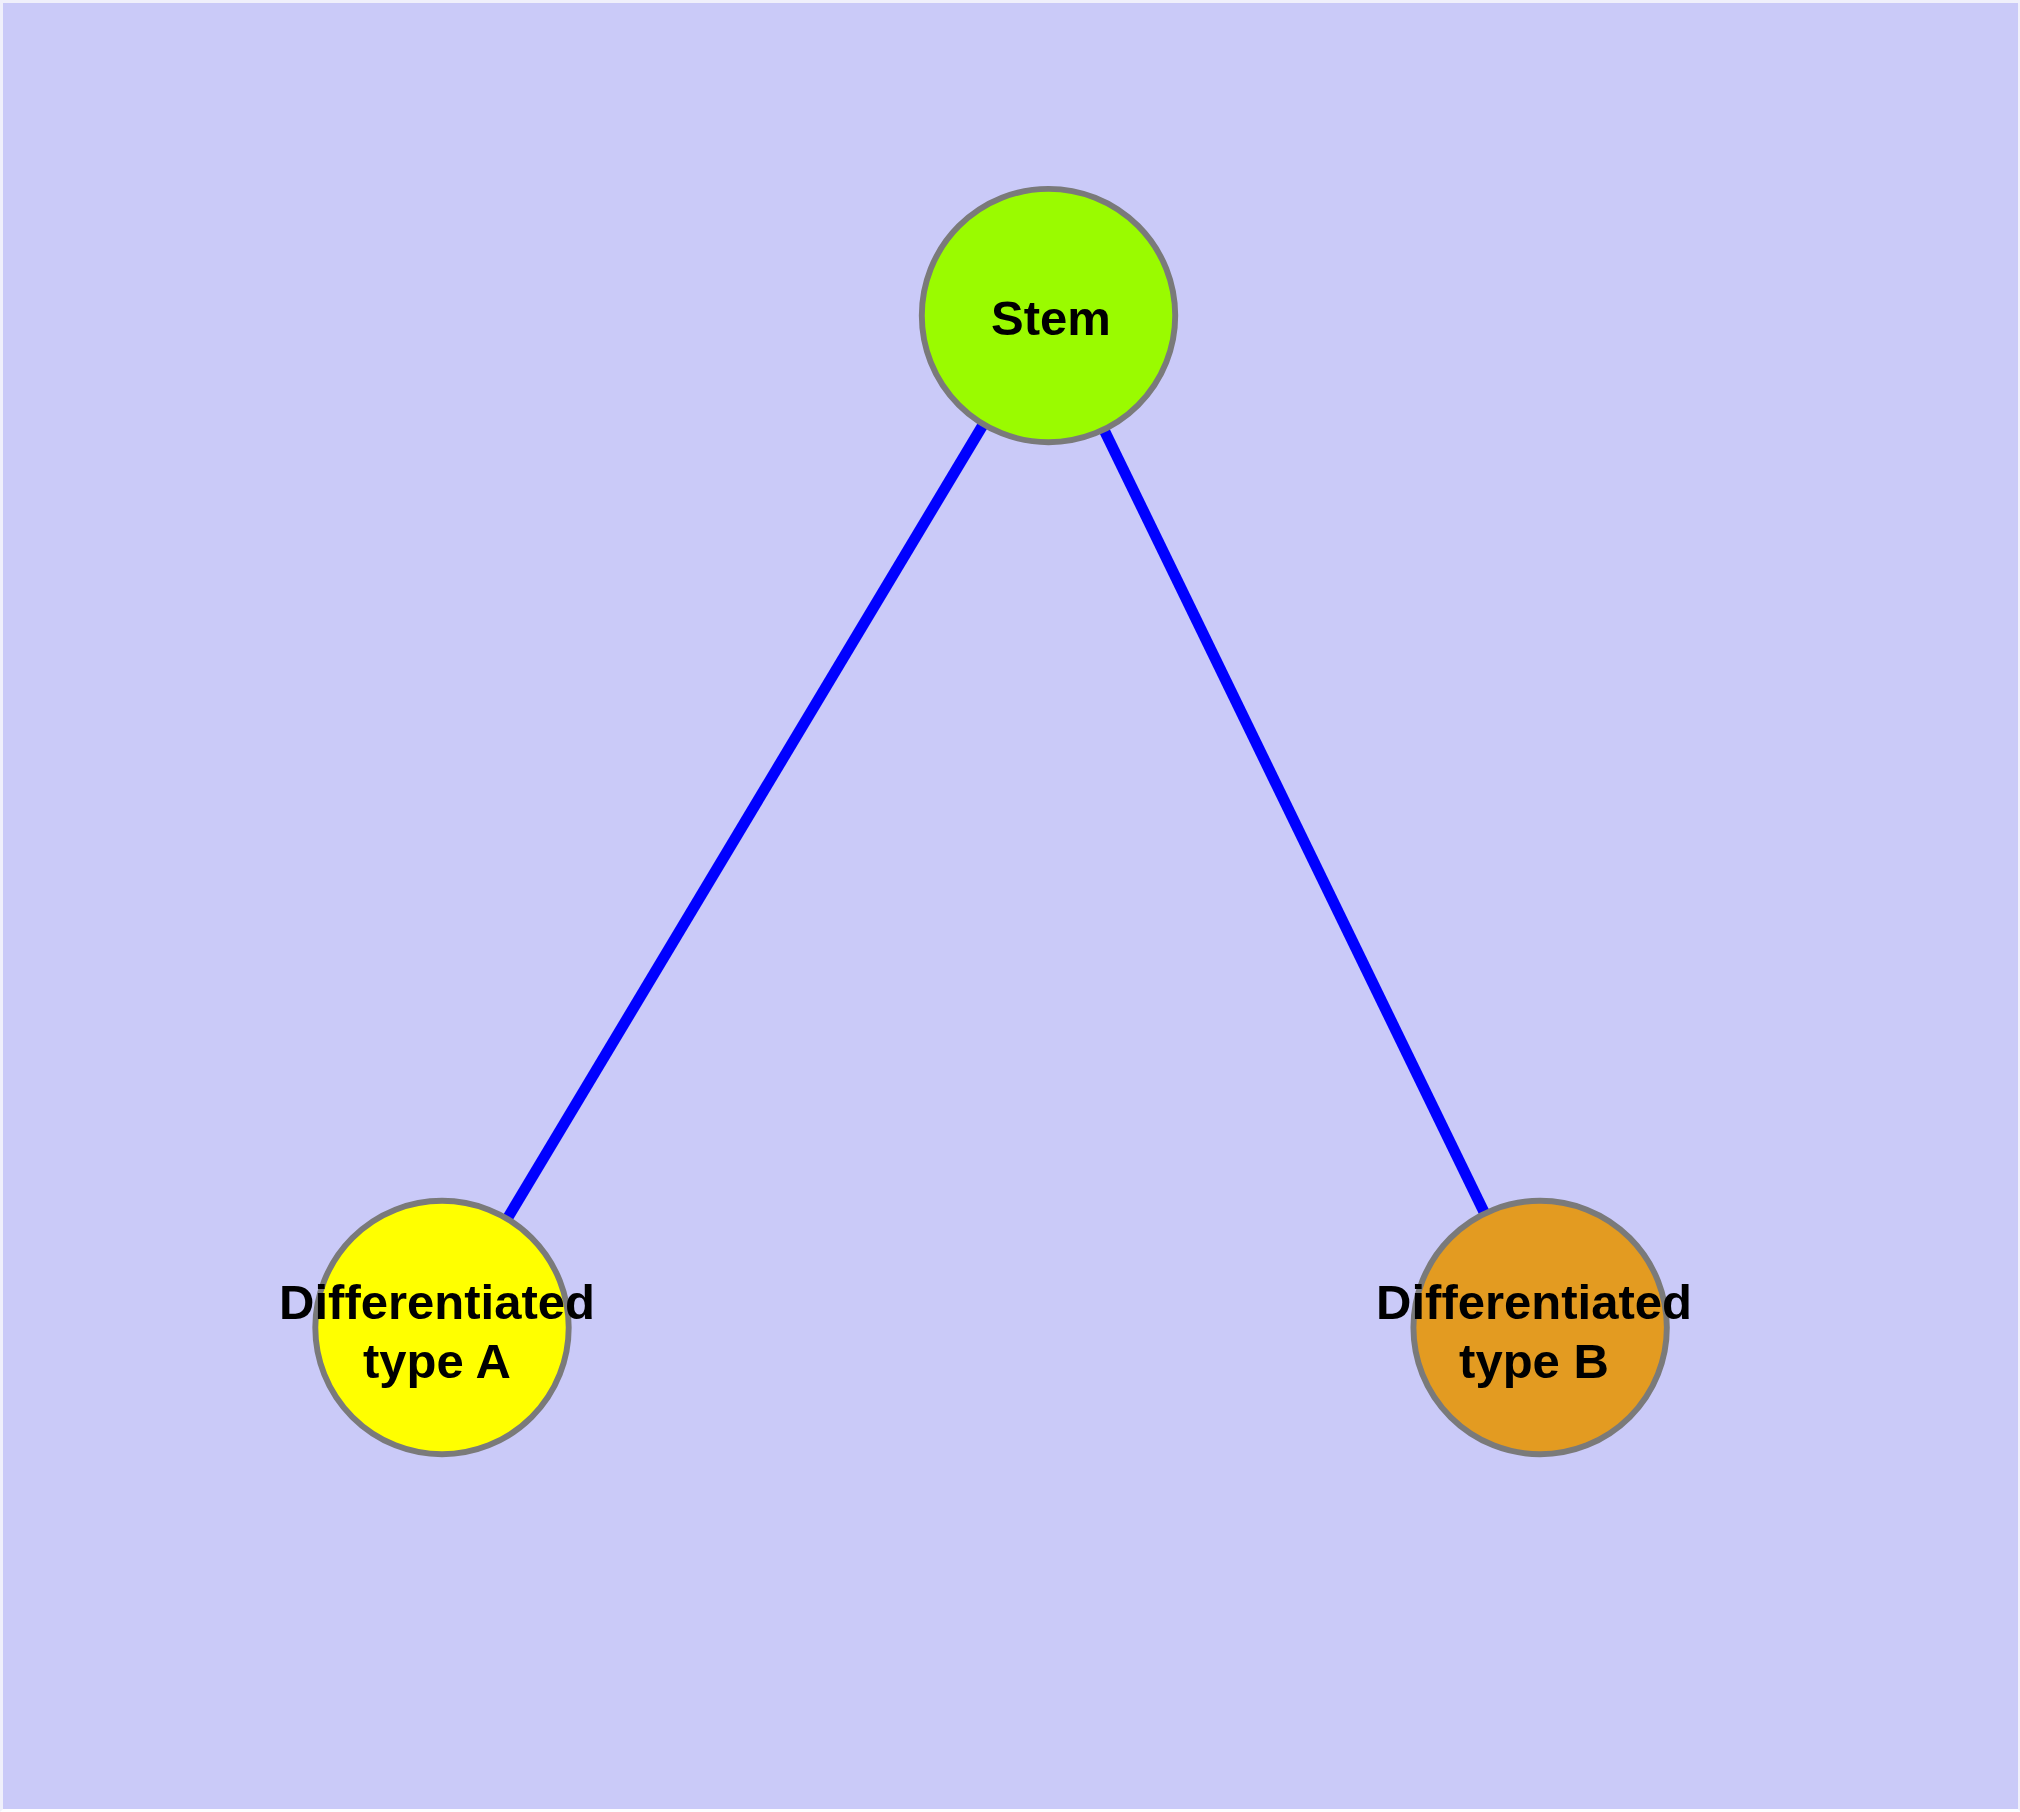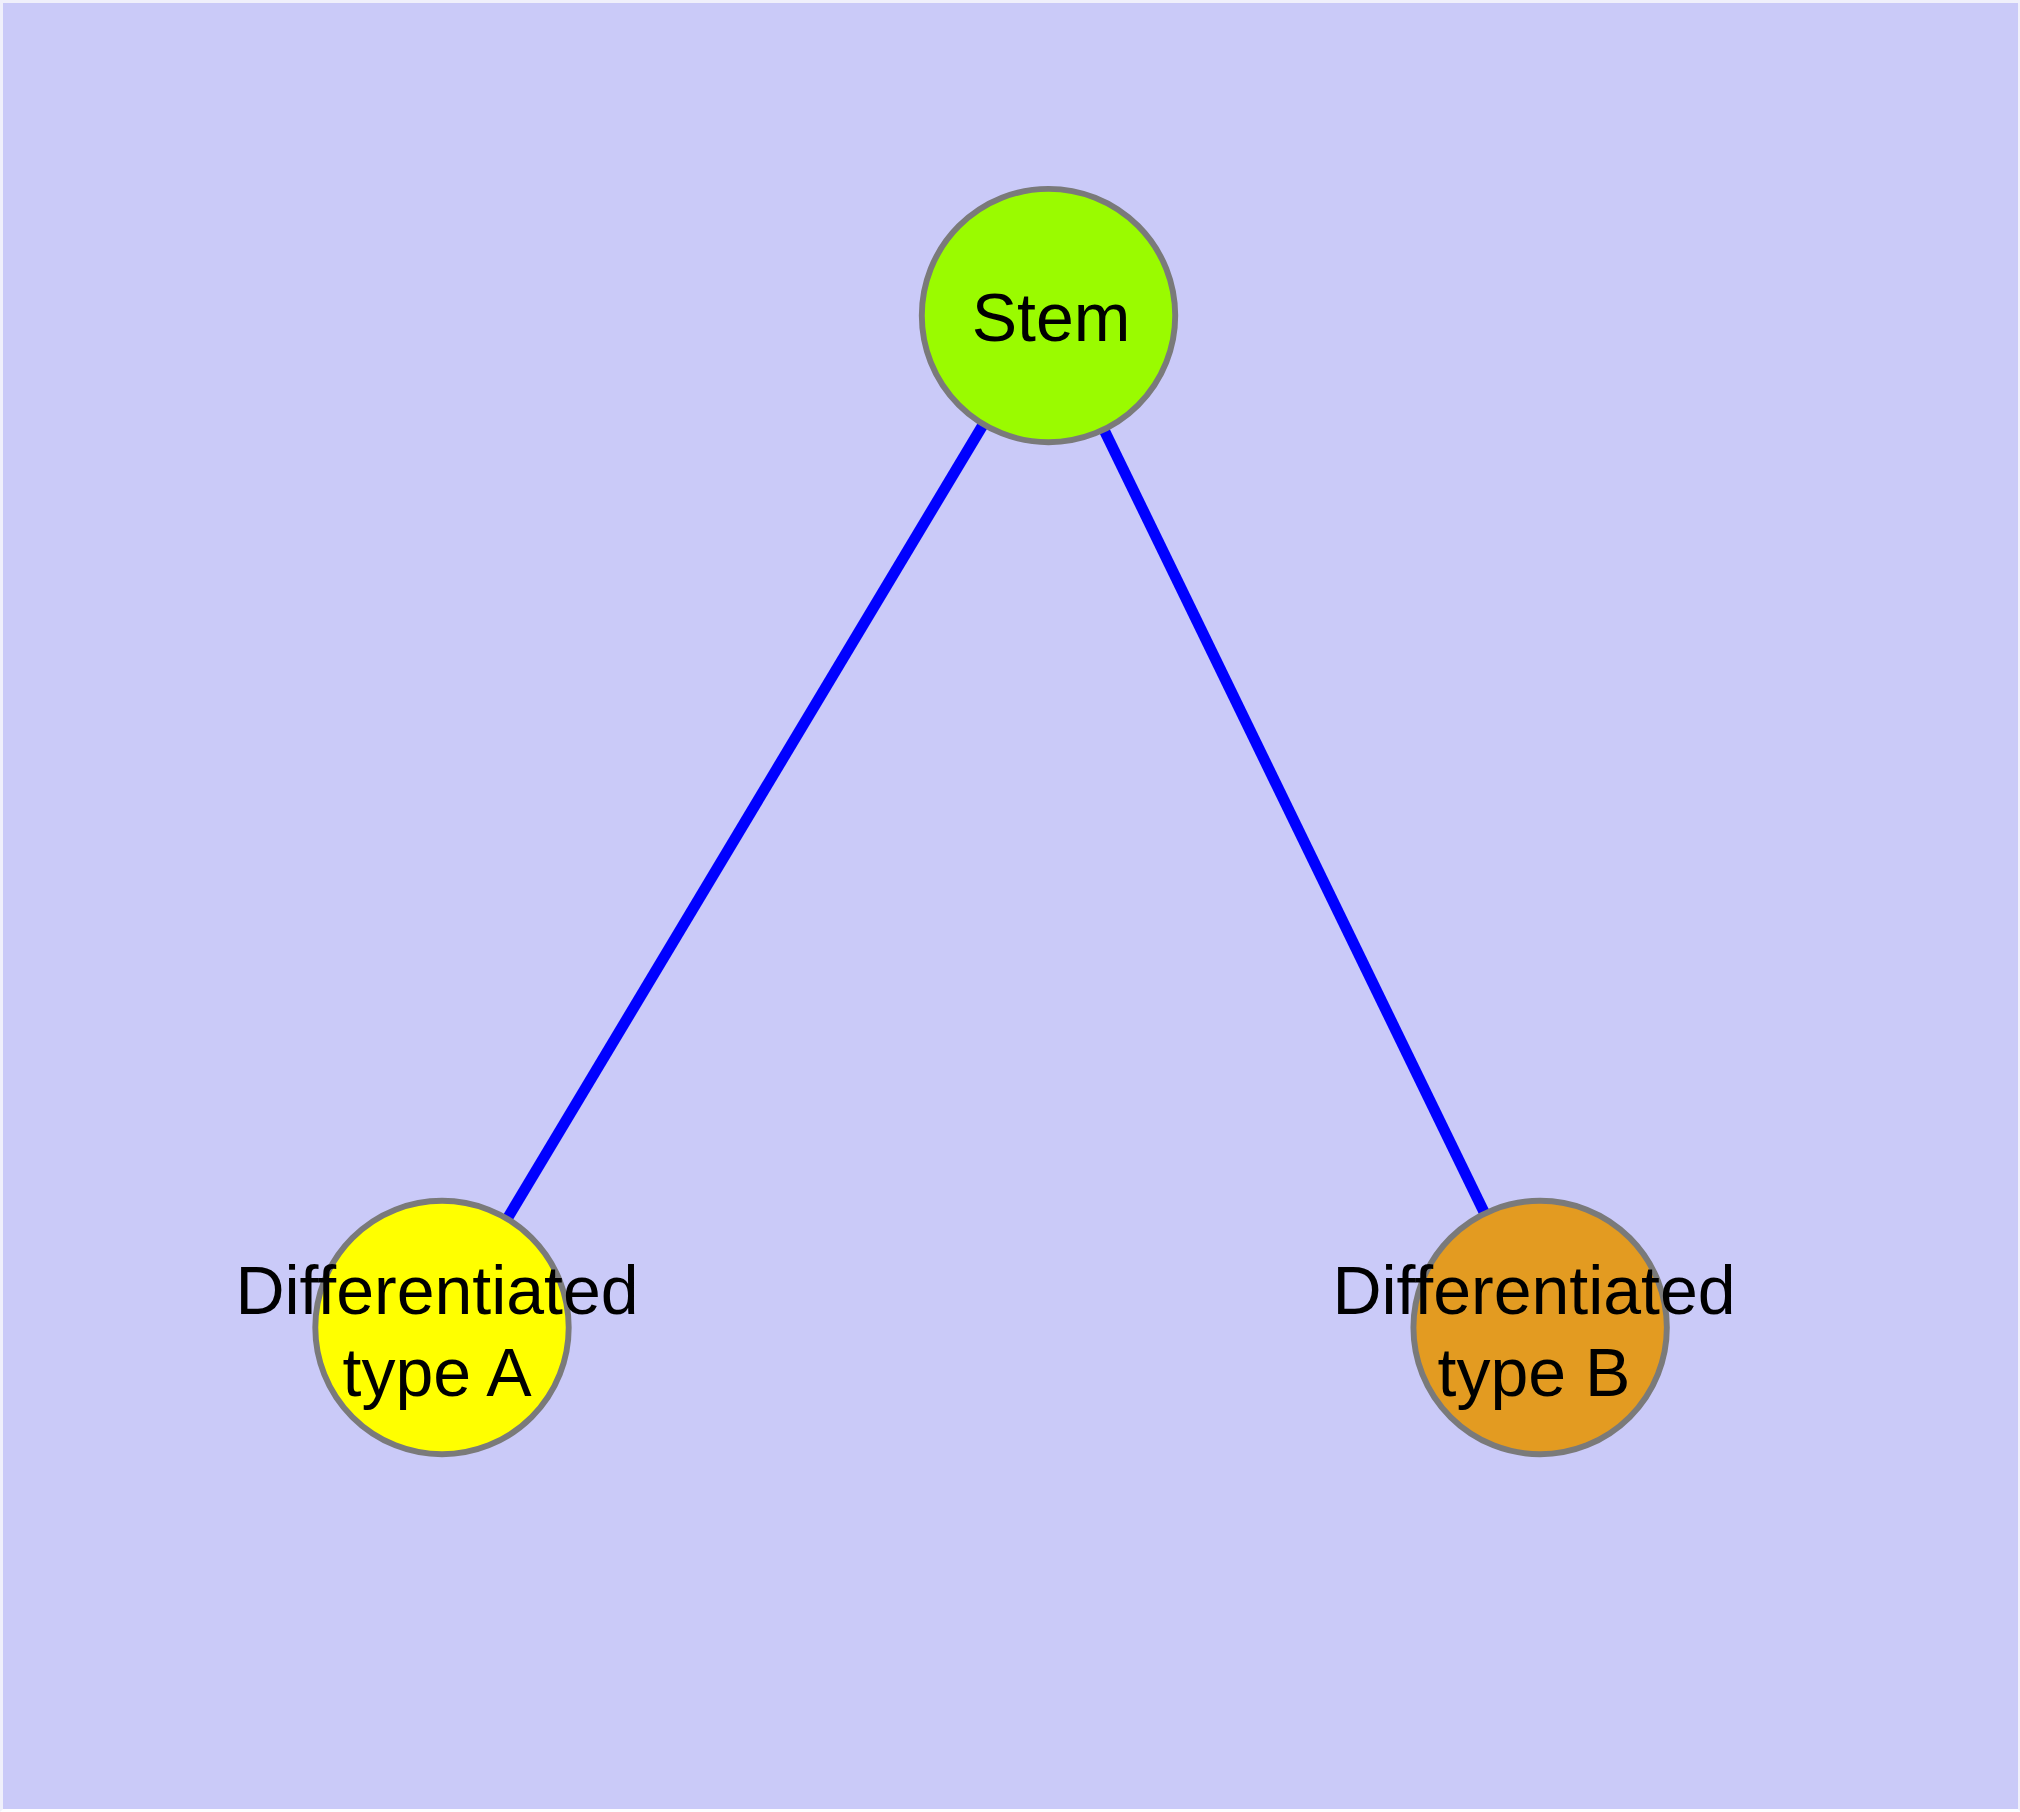--- a/index.html
+++ b/index.html
@@ -22,22 +22,22 @@
     position: absolute;
     left: 0;
     top: 0;
     width: 100%;
     height: 100%;
   }
   .node-label {
     position: absolute;
     transform: translate(-50%, -50%);
     font-family: "Liberation Sans", sans-serif;
-    font-weight: 400;
-    font-size: 68px;
+    font-weight: 700;
+    font-size: 49px;
     line-height: 1.2;
     color: #000000;
     text-align: center;
     white-space: pre-line;
     pointer-events: none;
   }
   .label-stem   { left: 1048px; top: 315px;  }
   .label-type-a { left: 434px;  top: 1329px; }
   .label-type-b { left: 1531px; top: 1329px; }
 </style>

